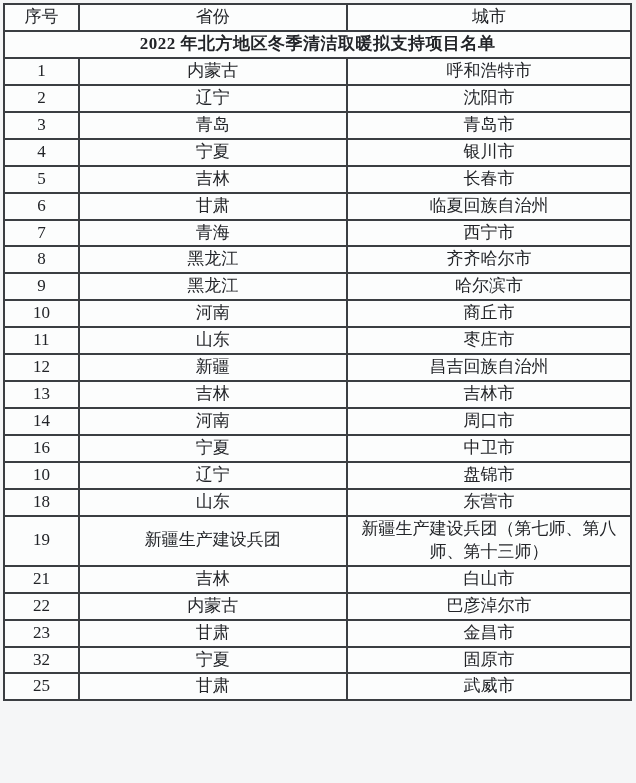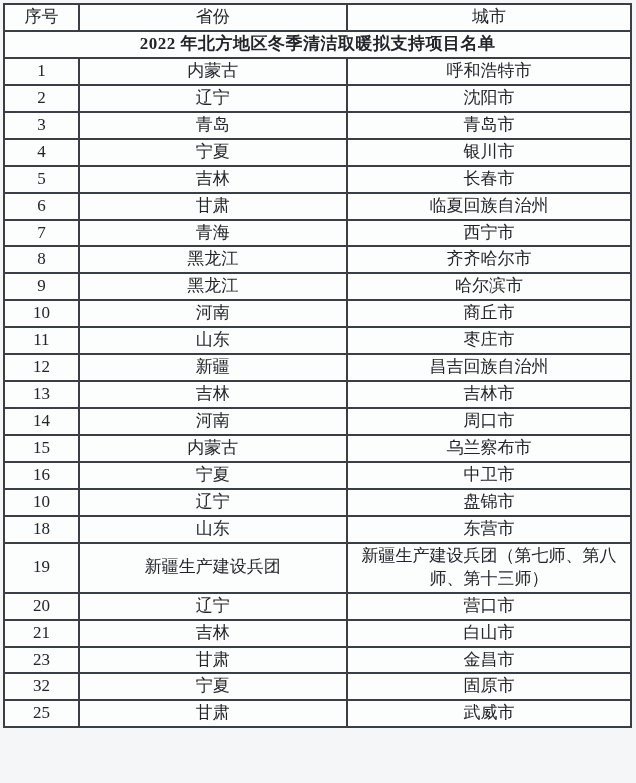--- a/index.html
+++ b/index.html
@@ -139,53 +139,48 @@
           <td>13</td>
           <td>吉林</td>
           <td>吉林市</td>
         </tr>
         <tr>
           <td>14</td>
           <td>河南</td>
           <td>周口市</td>
         </tr>
         <tr>
-          <td>15</td>
-          <td>内蒙古</td>
-          <td>乌兰察布市</td>
-        </tr>
-        <tr>
           <td>16</td>
           <td>宁夏</td>
           <td>中卫市</td>
         </tr>
         <tr>
           <td>10</td>
           <td>辽宁</td>
           <td>盘锦市</td>
         </tr>
         <tr>
           <td>18</td>
           <td>山东</td>
           <td>东营市</td>
         </tr>
         <tr>
           <td>19</td>
           <td>新疆生产建设兵团</td>
           <td>新疆生产建设兵团（第七师、第八师、第十三师）</td>
         </tr>
         <tr>
-          <td>20</td>
-          <td>辽宁</td>
-          <td>营口市</td>
-        </tr>
-        <tr>
           <td>21</td>
           <td>吉林</td>
           <td>白山市</td>
+        </tr>
+        <tr>
+          <td>22</td>
+          <td>内蒙古</td>
+          <td>巴彦淖尔市</td>
         </tr>
         <tr>
           <td>23</td>
           <td>甘肃</td>
           <td>金昌市</td>
         </tr>
         <tr>
           <td>32</td>
           <td>宁夏</td>
           <td>固原市</td>

